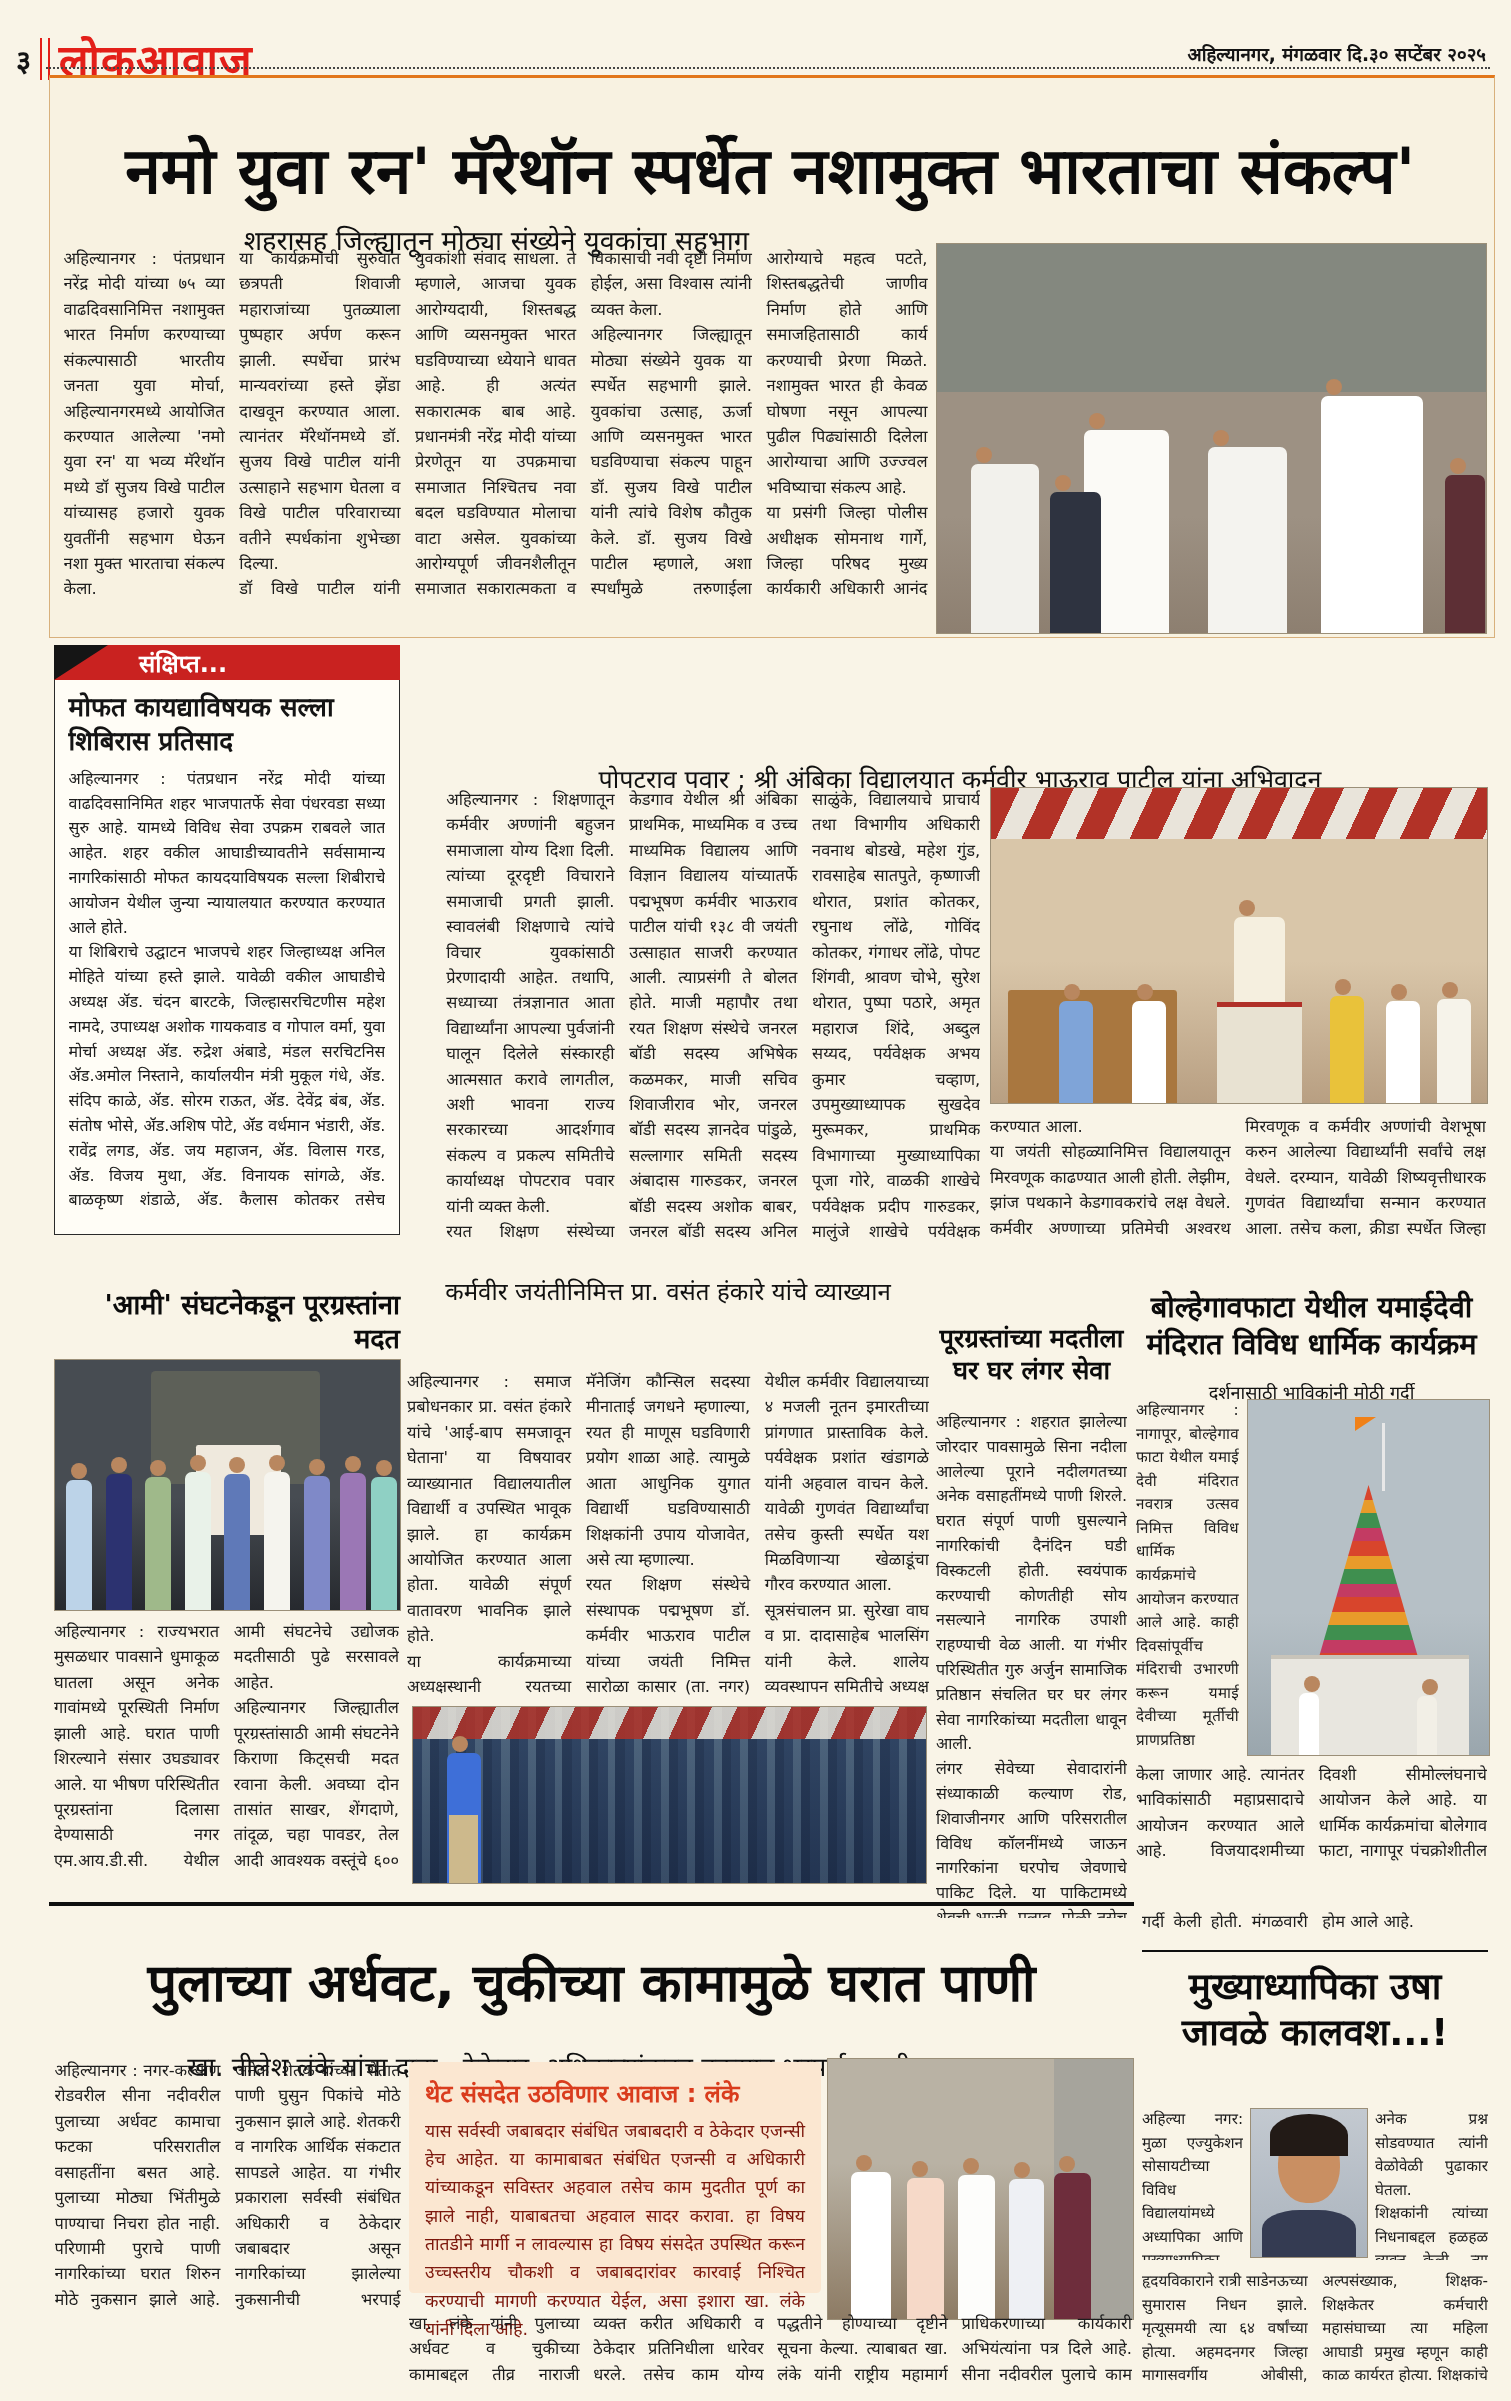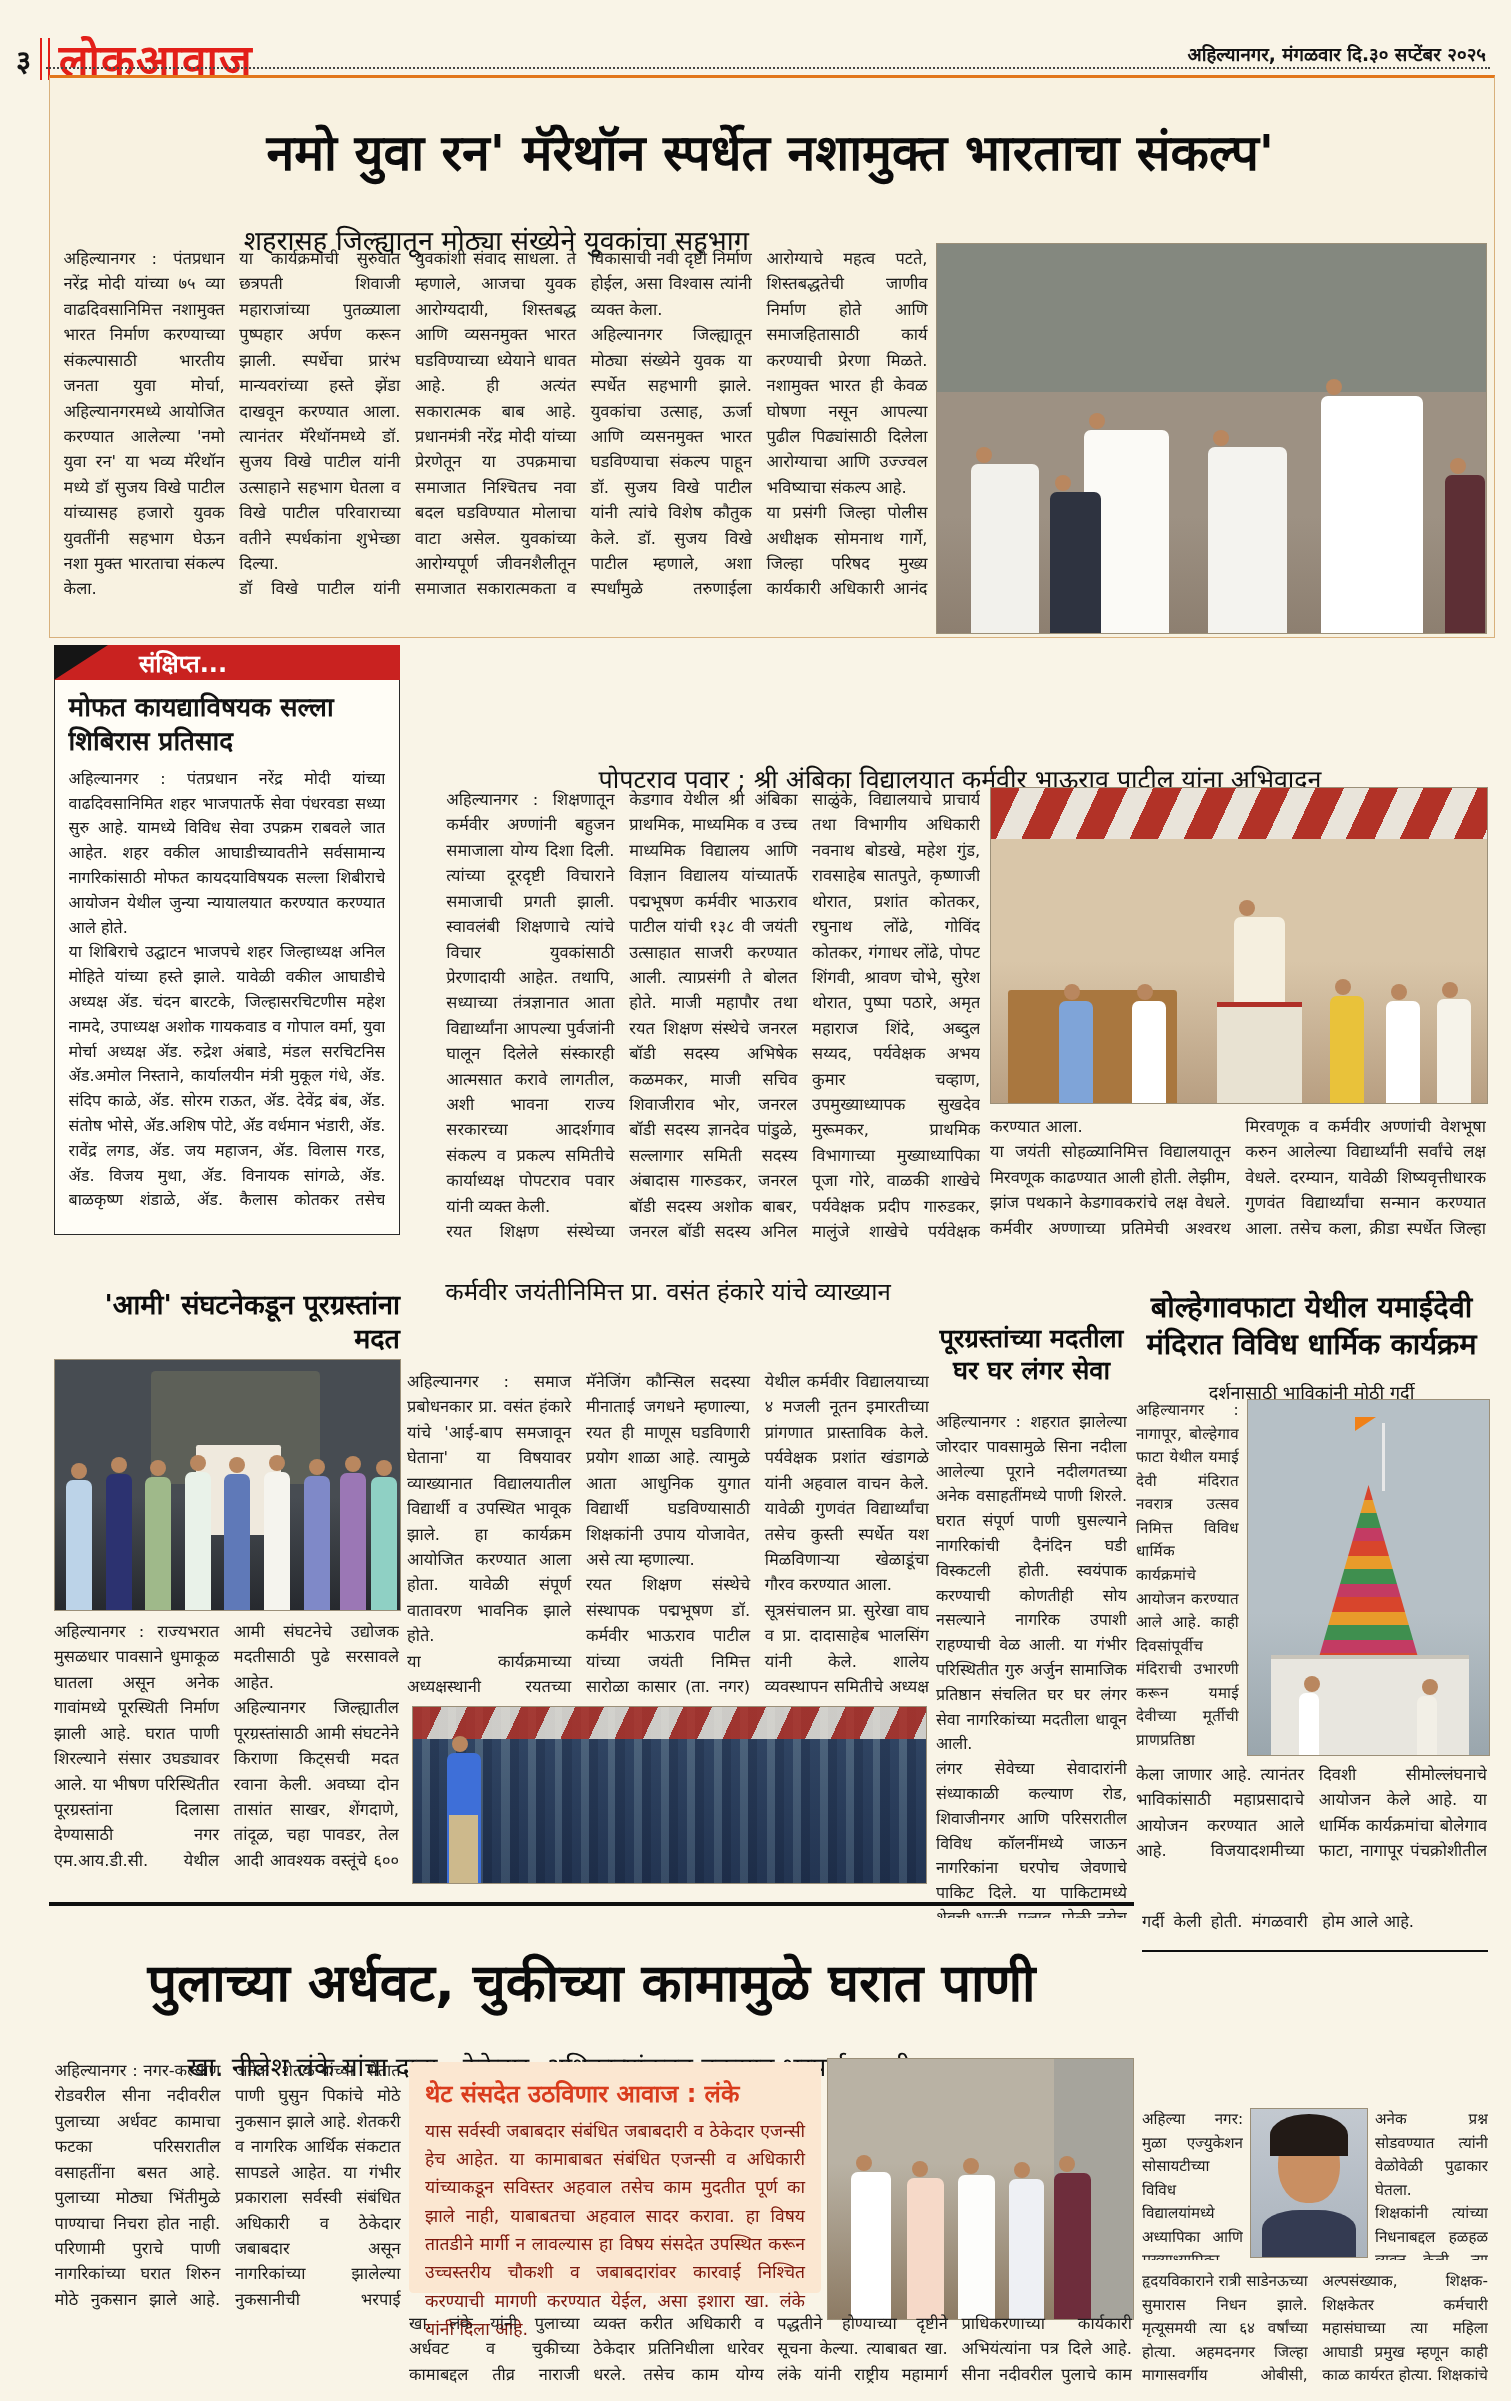--- a/index.html
+++ b/index.html
@@ -58,21 +58,21 @@
     <div style="display:flex;align-items:center;gap:9px;">
       <span class="pageno">३</span>
       <span class="logobar"></span>
       <span class="logo">लोकआवाज</span>
     </div>
   </div>
   <div class="abs dateline" style="left:1017px;top:41px;width:469px;">अहिल्यानगर, मंगळवार दि.३० सप्टेंबर २०२५</div>
   <div class="abs dotted" style="left:46px;top:67px;width:1444px;"></div>
 
   <section class="abs a1box" style="left:49px;top:75px;width:1444px;height:559px;">
-    <h1 class="hl abs" style="left:11.3px;top:10.2px;width:1418px;font-size:50px;">नमो युवा रन' मॅरेथॉन स्पर्धेत नशामुक्त भारताचा संकल्प'</h1>
+    <h1 class="hl abs" style="left:11.3px;top:10.2px;width:1418px;font-size:64px;">नमो युवा रन' मॅरेथॉन स्पर्धेत नशामुक्त भारताचा संकल्प'</h1>
     <h2 class="sub abs" style="left:11.3px;top:123px;width:870px;font-size:27px;">शहरासह जिल्ह्यातून मोठ्या संख्येने युवकांचा सहभाग</h2>
     <div class="body-text cols5 abs" style="left:13.6px;top:168px;width:864px;height:380px;font-size:16.4px;">अहिल्यानगर : पंतप्रधान नरेंद्र मोदी यांच्या ७५ व्या वाढदिवसानिमित्त नशामुक्त भारत निर्माण करण्याच्या संकल्पासाठी भारतीय जनता युवा मोर्चा, अहिल्यानगरमध्ये आयोजित करण्यात आलेल्या 'नमो युवा रन' या भव्य मॅरेथॉन मध्ये डॉ सुजय विखे पाटील यांच्यासह हजारो युवक युवतींनी सहभाग घेऊन नशा मुक्त भारताचा संकल्प केला.
 या कार्यक्रमाची सुरुवात छत्रपती शिवाजी महाराजांच्या पुतळ्याला पुष्पहार अर्पण करून झाली. स्पर्धेचा प्रारंभ मान्यवरांच्या हस्ते झेंडा दाखवून करण्यात आला. त्यानंतर मॅरेथॉनमध्ये डॉ. सुजय विखे पाटील यांनी उत्साहाने सहभाग घेतला व विखे पाटील परिवाराच्या वतीने स्पर्धकांना शुभेच्छा दिल्या.
 डॉ विखे पाटील यांनी युवकांशी संवाद साधला. ते म्हणाले, आजचा युवक आरोग्यदायी, शिस्तबद्ध आणि व्यसनमुक्त भारत घडविण्याच्या ध्येयाने धावत आहे. ही अत्यंत सकारात्मक बाब आहे. प्रधानमंत्री नरेंद्र मोदी यांच्या प्रेरणेतून या उपक्रमाचा समाजात निश्चितच नवा बदल घडविण्यात मोलाचा वाटा असेल. युवकांच्या आरोग्यपूर्ण जीवनशैलीतून समाजात सकारात्मकता व विकासाची नवी दृष्टी निर्माण होईल, असा विश्वास त्यांनी व्यक्त केला.
 अहिल्यानगर जिल्ह्यातून मोठ्या संख्येने युवक या स्पर्धेत सहभागी झाले. युवकांचा उत्साह, ऊर्जा आणि व्यसनमुक्त भारत घडविण्याचा संकल्प पाहून डॉ. सुजय विखे पाटील यांनी त्यांचे विशेष कौतुक केले. डॉ. सुजय विखे पाटील म्हणाले, अशा स्पर्धांमुळे तरुणाईला आरोग्याचे महत्व पटते, शिस्तबद्धतेची जाणीव निर्माण होते आणि समाजहितासाठी कार्य करण्याची प्रेरणा मिळते. नशामुक्त भारत ही केवळ घोषणा नसून आपल्या पुढील पिढ्यांसाठी दिलेला आरोग्याचा आणि उज्ज्वल भविष्याचा संकल्प आहे.
 या प्रसंगी जिल्हा पोलीस अधीक्षक सोमनाथ गार्गे, जिल्हा परिषद मुख्य कार्यकारी अधिकारी आनंद भंडारी, दक्षिण जिल्हाध्यक्ष दिलीप भालसिंग, भाजपचे शहर-जिल्हाध्यक्ष अनिल मोहिते, युवा मोर्चा शहराध्यक्ष रुद्रेश अंबाडे, दक्षिण युवा मोर्चा जिल्हाध्यक्ष सचिन वायकर, उत्तर युवा मोर्चा जिल्हाध्यक्ष रोहित चौधरी, भारतीय जनता पार्टीचे पदाधिकारी, युवा मोर्चांचे पदाधिकारी, सर्व मंडळ अध्यक्ष, सर्व आघाड्यांचे कार्यकर्ते तसेच जिल्हातील युवक-युवती मोठ्या संख्येने उपस्थित होते. दरम्यान स्पर्धेतील विजेत्या खेळाडूंना मान्यवरांच्या हस्ते बक्षिसे प्रदान करण्यात आली. संपूर्ण कार्यक्रमादरम्यान उत्साह, पाहण्यास मिळाला.</div>
     <div class="photo" style="left:886px;top:165px;width:549px;height:389px;background:linear-gradient(#84887f 0 38%,#9d9183 38% 70%,#8d7f70 100%);">
       <i class="pf" style="left:34px;height:169px;width:68px;background:#f2f1ec;"></i>
       <i class="pf" style="left:147px;height:203px;width:85px;background:#fbfaf6;"></i>
       <i class="pf" style="left:271px;height:186px;width:79px;background:#f4f3ef;"></i>
@@ -187,20 +187,21 @@
       <i class="pf" style="left:130px;height:144px;width:37px;background:#fdfdfb;"></i>
       <i class="pf" style="left:181px;height:140px;width:35px;background:#eef0f4;"></i>
       <i class="pf" style="left:226px;height:146px;width:37px;background:#6e2d3c;"></i>
     </div>
     <div class="body-text cols4 abs" style="left:360px;top:395px;width:723px;height:86px;font-size:16.4px;">खा. लंके यांनी पुलाच्या अर्धवट व चुकीच्या कामाबद्दल तीव्र नाराजी व्यक्त करीत अधिकारी व ठेकेदार प्रतिनिधीला धारेवर धरले. तसेच काम योग्य पद्धतीने होण्याच्या दृष्टीने सूचना केल्या. त्याबाबत खा. लंके यांनी राष्ट्रीय महामार्ग प्राधिकरणाच्या कार्यकारी अभियंत्यांना पत्र दिले आहे. सीना नदीवरील पुलाचे काम २१ महिने झाले तरी पूर्ण झालेले नाही. कामाची मुदतही संपून गेलेली आहे. जुन्या पुलाची स्थिती धोकादायक असून अपघातांची शक्यता दिवसेंदिवस वाढत आहे. नव्या पुलाचे काम ठप्प असल्याने येथे वारंवार वाहतूक कोंडी होत असल्याचे ते म्हणाले.</div>
   </section>
 
   <section class="abs" style="left:1142px;top:1909px;width:346px;height:492px;">
     <div class="body-text cols2" style="height:36px;font-size:16.4px;">गर्दी केली होती. मंगळवारी होम        आले आहे.</div>
     <div class="rule-thin" style="margin-top:4.5px;"></div>
+    <h1 class="hl" style="font-size:37px;margin-top:12.4px;">मुख्याध्यापिका उषा जावळे कालवश...!</h1>
     <div class="abs" style="left:0;top:199px;width:346px;height:152px;">
       <div class="body-text abs" style="left:0;top:0;width:101px;height:152px;font-size:15.2px;">अहिल्या नगर: मुळा एज्युकेशन सोसायटीच्या विविध विद्यालयांमध्ये अध्यापिका आणि मुख्याध्यापिका म्हणून कार्यरत राहिलेल्या उषा जावळे यांचे शनिवारी (ता. २७)</div>
       <div class="photo" style="left:108px;top:0;width:116px;height:148px;background:linear-gradient(#c3c9d0,#aab3bd);">
         <div class="abs" style="left:27px;top:14.7px;width:62px;height:79px;background:#c98f62;border-radius:50% 50% 45% 45%;"></div>
         <div class="abs" style="left:19px;top:4.5px;width:78px;height:42px;background:#221a16;border-radius:50% 50% 0 0;"></div>
         <div class="abs" style="left:11.3px;bottom:0;width:94px;height:47px;background:#343b52;border-radius:40% 40% 0 0;"></div>
       </div>
       <div class="body-text abs" style="left:233px;top:0;width:113px;height:152px;font-size:15.2px;">अनेक प्रश्न सोडवण्यात त्यांनी वेळोवेळी पुढाकार घेतला.
 शिक्षकांनी त्यांच्या निधनाबद्दल हळहळ व्यक्त केली. त्या पिंपळगाव लांडगा (ता.</div>
     </div>

